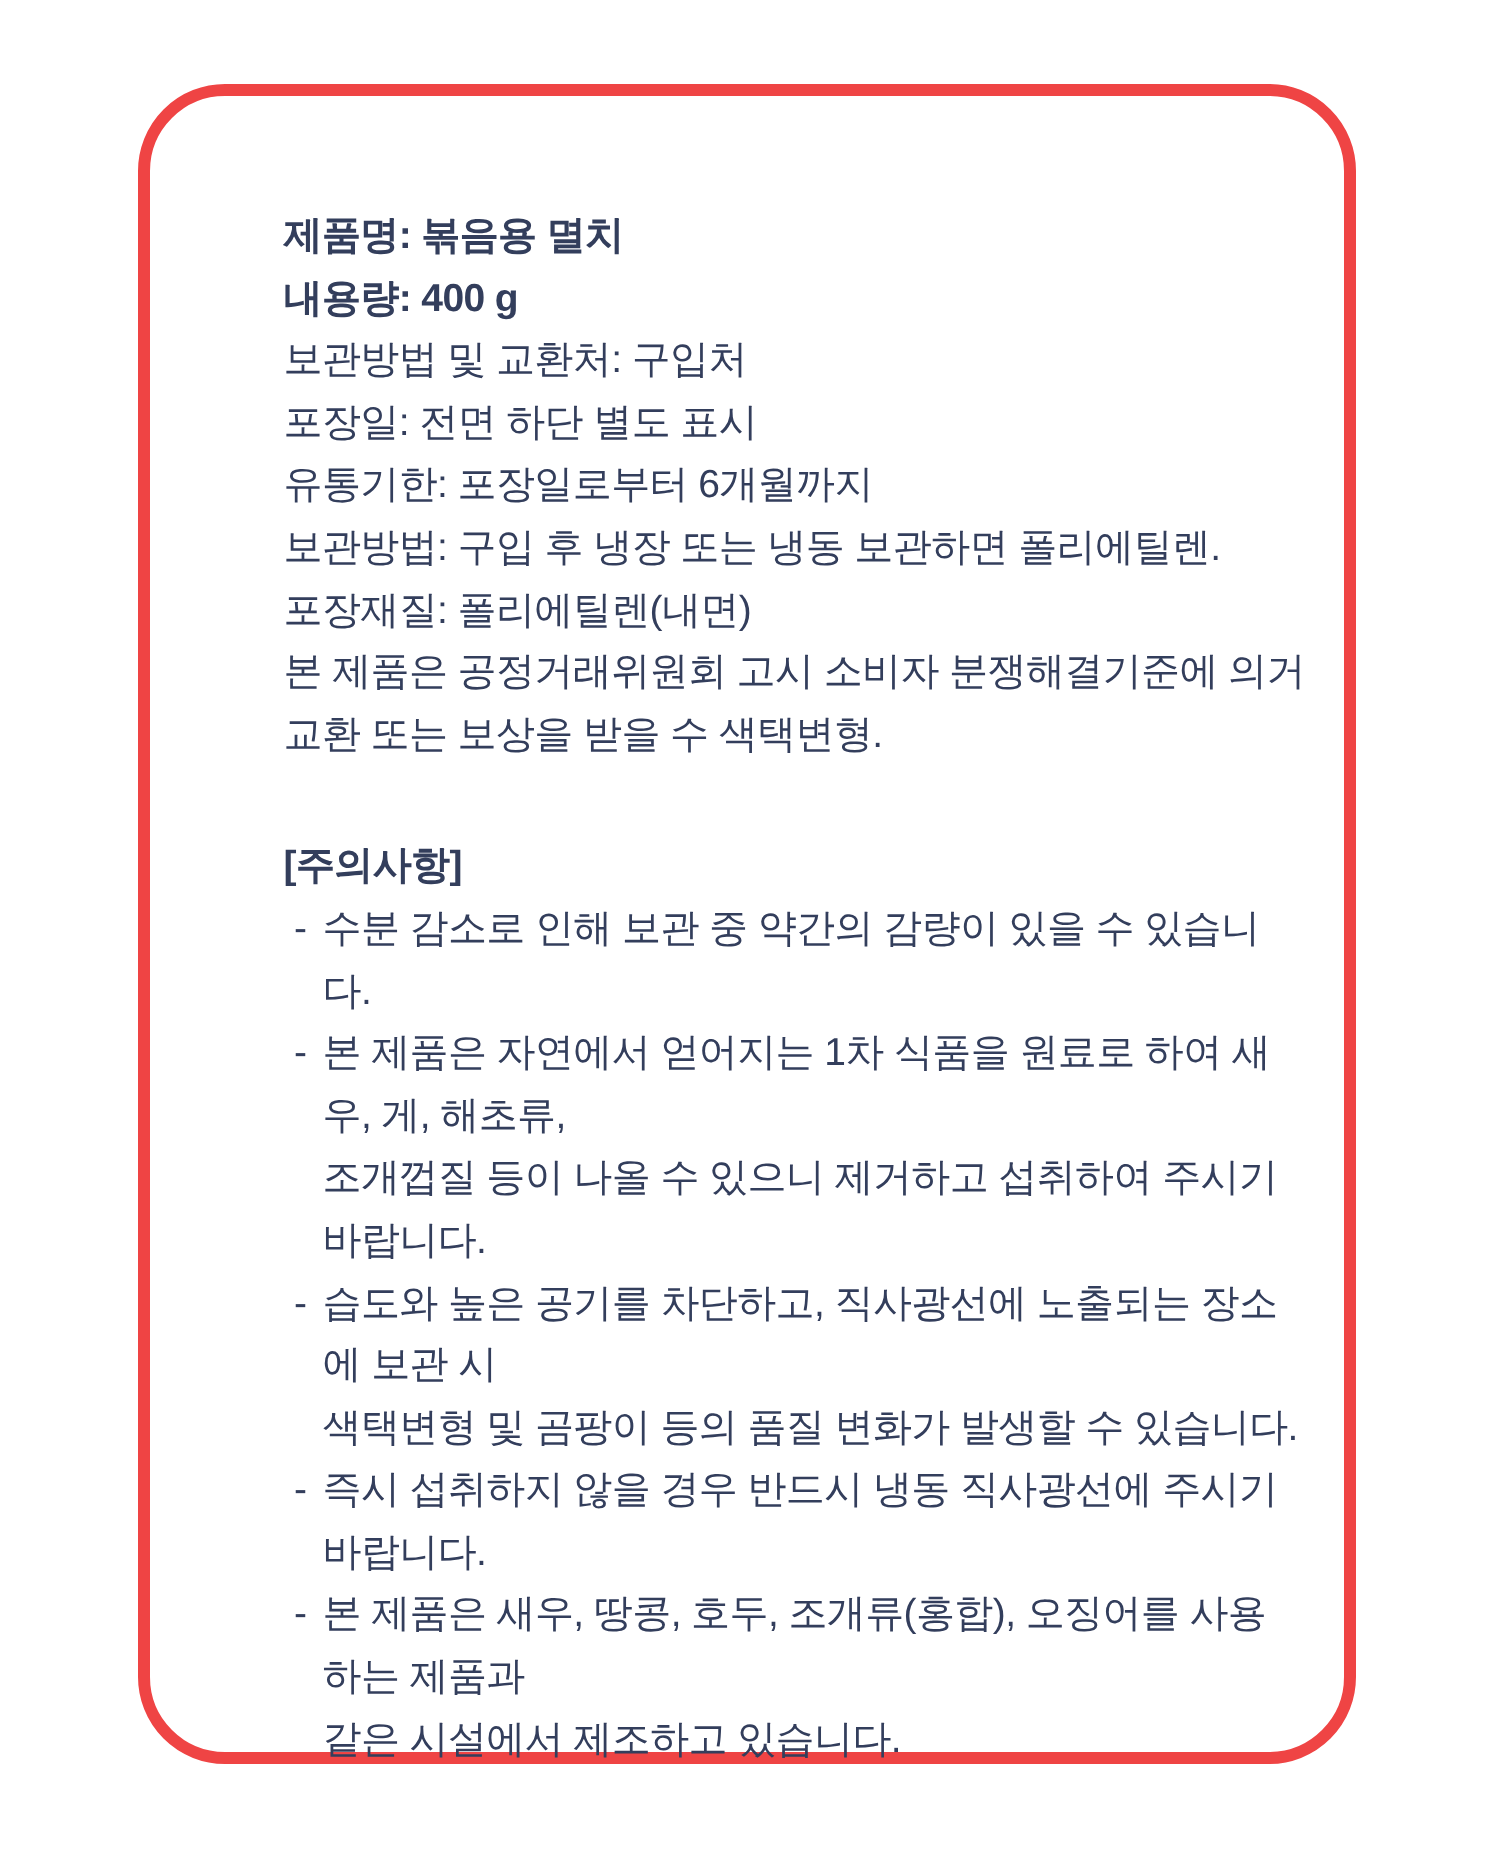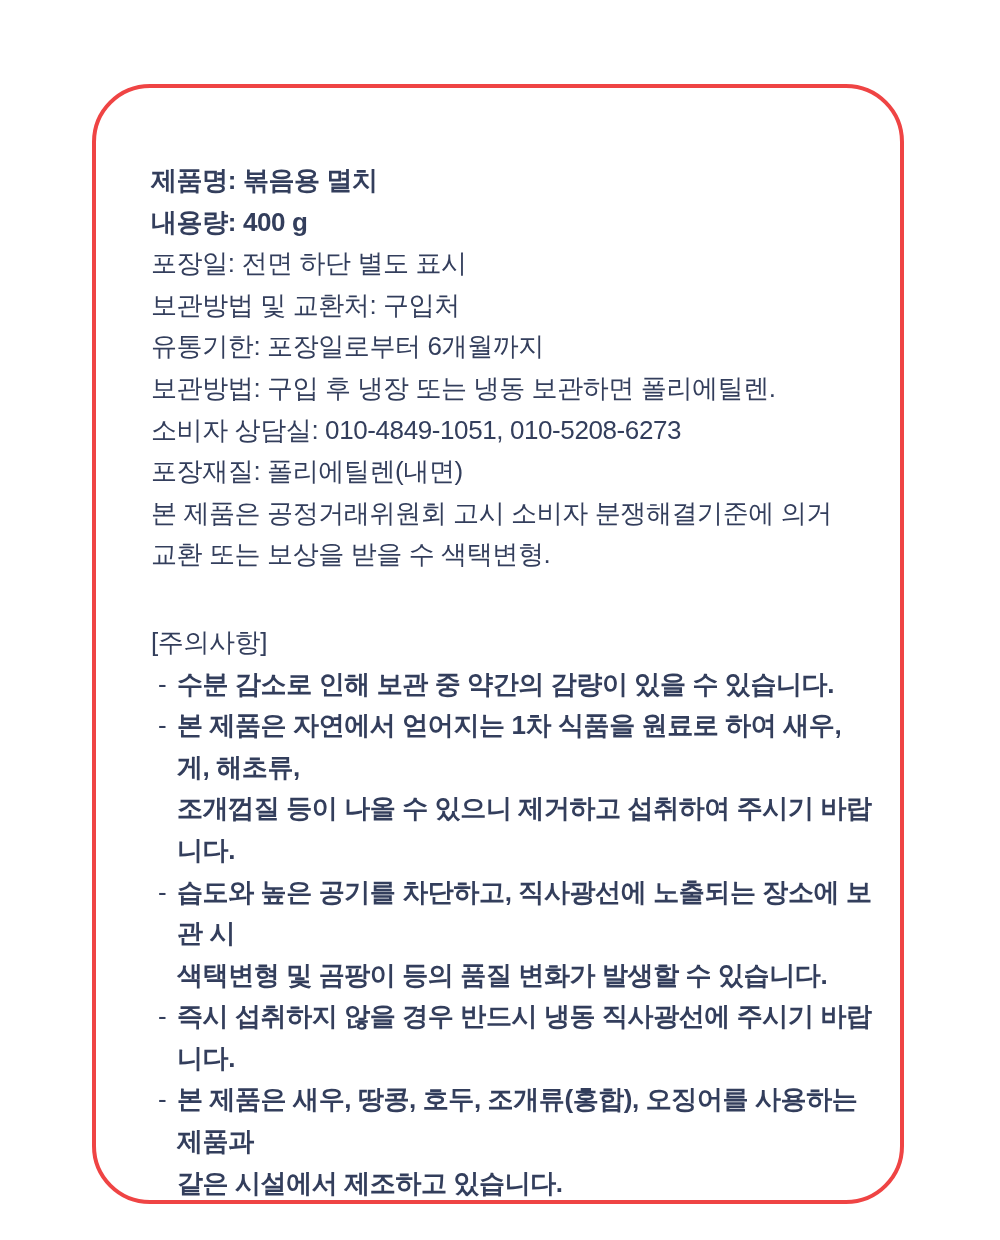--- a/index.html
+++ b/index.html
@@ -16,82 +16,79 @@
     overflow: hidden;
   }
   .card {
     position: absolute;
     left: 92px;
     top: 56px;
     width: 812px;
     height: 1120px;
     box-sizing: border-box;
     background: #ffffff;
-    border: 4px solid #ef4444;
+    border: 8px solid #ef4444;
     border-radius: 58px;
-    padding: 72px 28px 0 55px;
-    margin-top: 28px;
+    padding: 72px 28px 0 89px;
   }
   .info-line {
     font-size: 26px;
     line-height: 41.6px;
     color: #333e5c;
     letter-spacing: -0.4px;
     white-space: nowrap;
   }
   .bold { font-weight: bold; }
   .warning-section { margin-top: 46px; }
   .warning-title {
     font-size: 26px;
     line-height: 41.6px;
     color: #333e5c;
-    font-weight: normal;
+    font-weight: bold;
     letter-spacing: -0.4px;
   }
   .bullet-item {
     display: flex;
     align-items: flex-start;
     padding-left: 7px;
     font-size: 26px;
     line-height: 41.6px;
     color: #333e5c;
     letter-spacing: -0.4px;
   }
   .bullet-dash {
     flex: none;
     width: 19px;
   }
   .bullet-text {
     white-space: pre-line;
-    font-weight: bold;
   }
 </style>
 </head>
 <body>
 
 <div class="page">
   <div class="card">
 
     <div class="info-section">
 
         <div class="info-line bold">제품명: 볶음용 멸치</div>
 
         <div class="info-line bold">내용량: 400 g</div>
 
 
 
+        <div class="info-line">보관방법 및 교환처: 구입처</div>
+
         <div class="info-line">포장일: 전면 하단 별도 표시</div>
-
-        <div class="info-line">보관방법 및 교환처: 구입처</div>
 
         <div class="info-line">유통기한: 포장일로부터 6개월까지</div>
 
         <div class="info-line">보관방법: 구입 후 냉장 또는 냉동 보관하면 폴리에틸렌.</div>
 
-        <div class="info-line">소비자 상담실: 010-4849-1051, 010-5208-6273</div>
 
         <div class="info-line">포장재질: 폴리에틸렌(내면)</div>
 
         <div class="info-line">본 제품은 공정거래위원회 고시 소비자 분쟁해결기준에 의거</div>
 
         <div class="info-line">교환 또는 보상을 받을 수 색택변형.</div>
       </div>
 
     <div class="warning-section">
       <div class="warning-title">[주의사항]</div>

